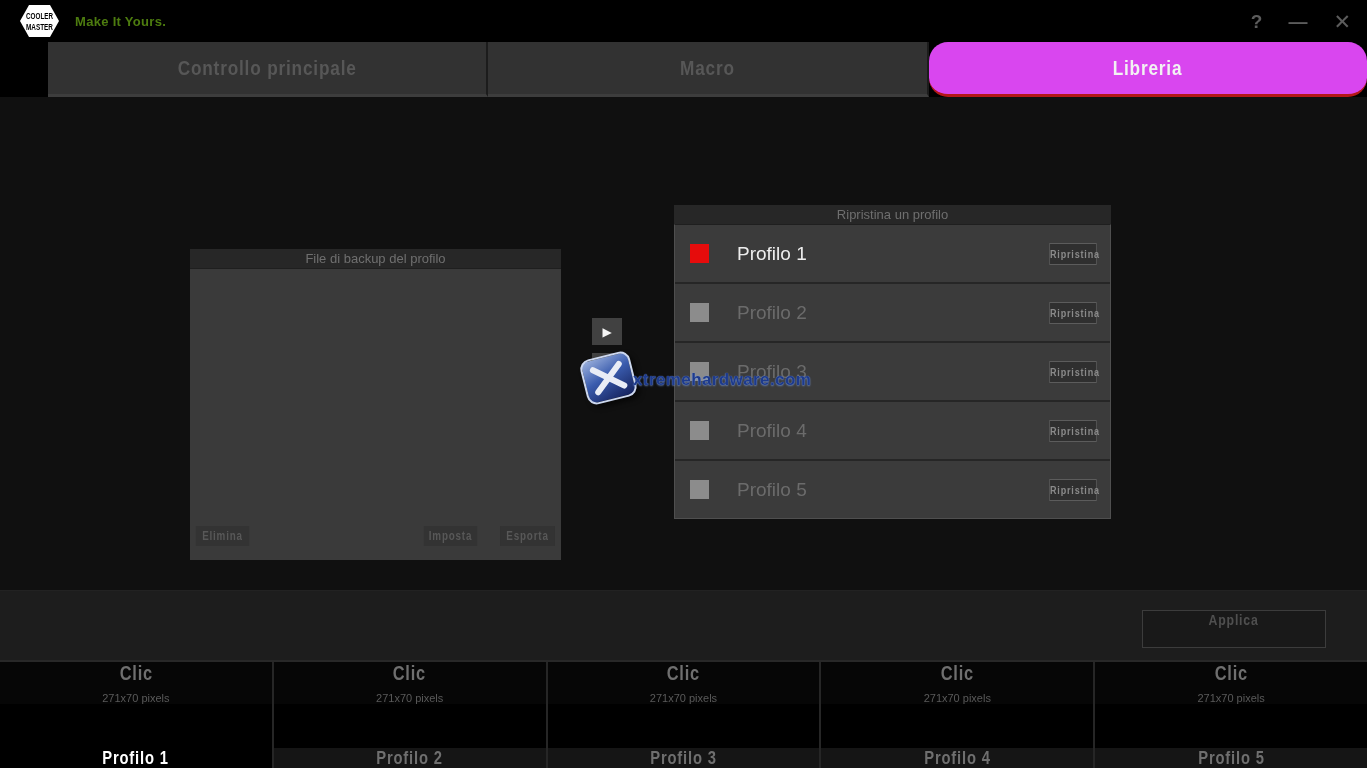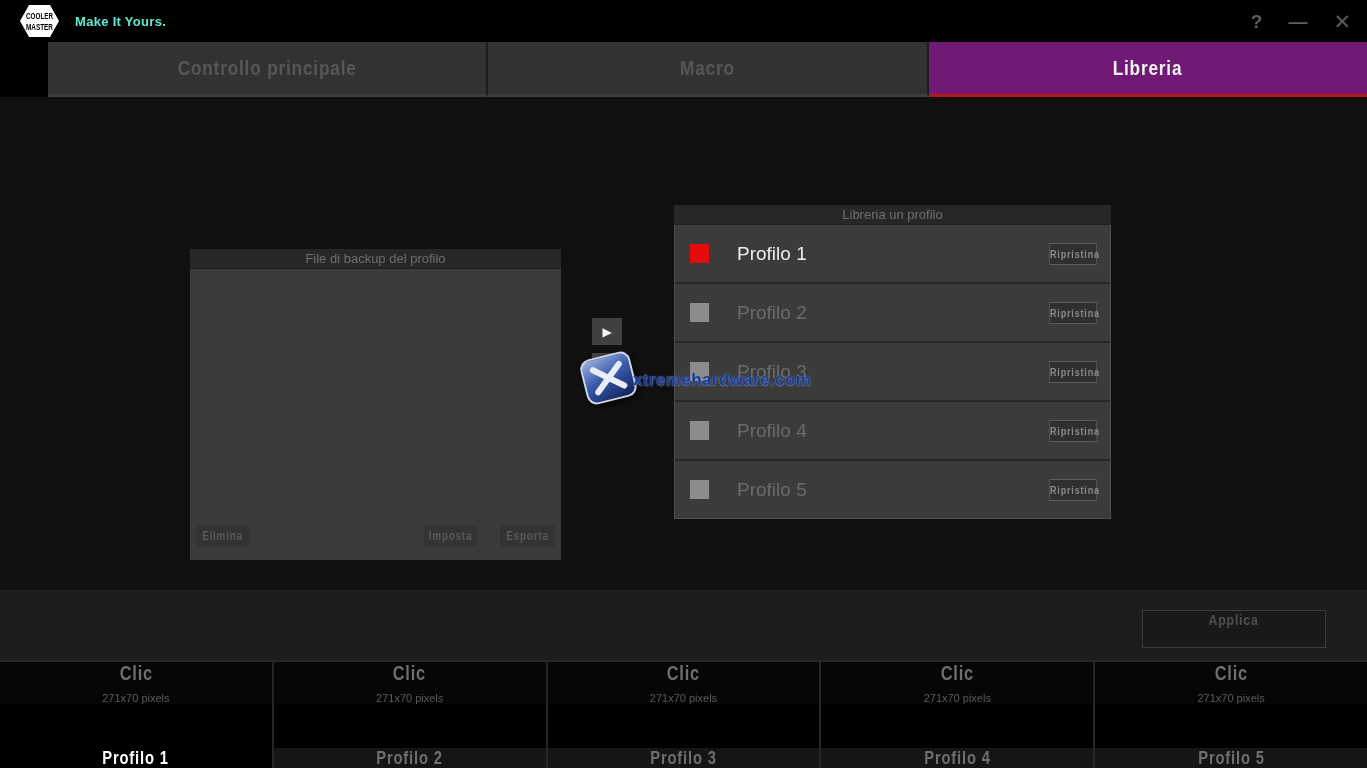--- a/index.html
+++ b/index.html
@@ -4,32 +4,32 @@
 <style>
   * { margin:0; padding:0; box-sizing:border-box; }
   html,body { width:1367px; height:768px; overflow:hidden; background:#101010;
               font-family:"Liberation Sans", sans-serif; }
 
   .window { width:1367px; height:768px; display:flex; flex-direction:column; }
 
   
   .titlebar { height:42px; background:#000; display:flex; align-items:center; flex:0 0 auto; }
   .logo { margin-left:19px; display:flex; align-items:center; }
-  .tagline { color:#5eead4; font-size:13px; font-weight:bold; margin-left:15px; letter-spacing:.3px; }
+  .tagline { color:#4d7c0f; font-size:13px; font-weight:bold; margin-left:15px; letter-spacing:.3px; }
   .win-controls { margin-left:auto; margin-right:16px; display:flex; align-items:center; gap:26px; }
   .win-btn { color:#5c5c5c; font-size:19px; line-height:1; cursor:default; font-weight:bold; }
   .win-btn.close { font-size:21px; font-weight:normal; }
 
   
   .tabbar { height:55px; display:flex; background:#000; flex:0 0 auto;padding-left:48px; }
   .tab { flex:1 1 0; background:#323232; color:#575757; display:flex; align-items:center;
          justify-content:center; font-size:21px; font-weight:bold;
          border-right:2px solid #1c1c1c; border-bottom:3px solid #3d3d3d; }
   .tab:last-child { border-right:none; }
-  .tab.active { background:#701a75; color:#f2f2f2; border-bottom-color:#b41717; }
+  .tab.active { background:#d946ef; color:#f2f2f2; border-bottom-color:#b41717;border-radius:19px; }
   .cond { display:inline-block; transform:scaleX(.82); letter-spacing:1px; white-space:nowrap; }
 
   
   .content { position:relative; height:493px; background:#101010; flex:0 0 auto; }
 
   .panel-header { height:19px; background:#272727; color:#6f6f6f; font-size:13px;
                   text-align:center; line-height:19px; }
 
   .backup-panel { position:absolute; left:190px; top:108px; width:371px;margin-top:44px; }
   .backup-body { height:292px; background:#3a3a3a; border-top:1px solid #1f1f1f; }
@@ -141,21 +141,21 @@
       <span>▶</span>
     </button>
     <button class="arrow-btn arrow-down-pos">
       <span>◀</span>
     </button>
 
     <div class="wm-icon"></div>
     <div class="wm-text">xtremehardware.com</div>
 
     <div class="profile-panel">
-      <div class="panel-header">Libreria un profilo</div>
+      <div class="panel-header">Ripristina un profilo</div>
       <div class="rows">
 
         <div class="prow selected">
           <span class="pcheck"></span>
           <span class="plabel">Profilo 1</span>
           <button class="restore-btn cond">Ripristina</button>
         </div>
 
         <div class="prow">
           <span class="pcheck"></span>

